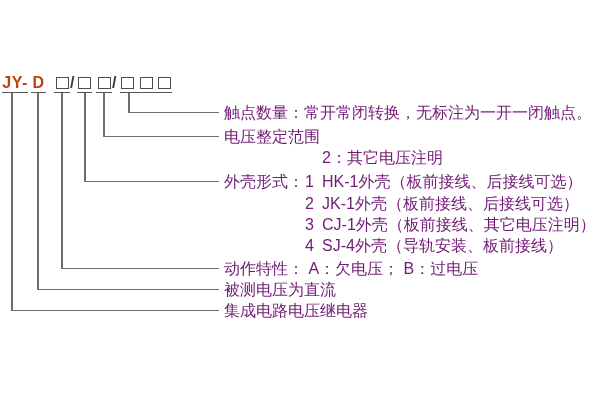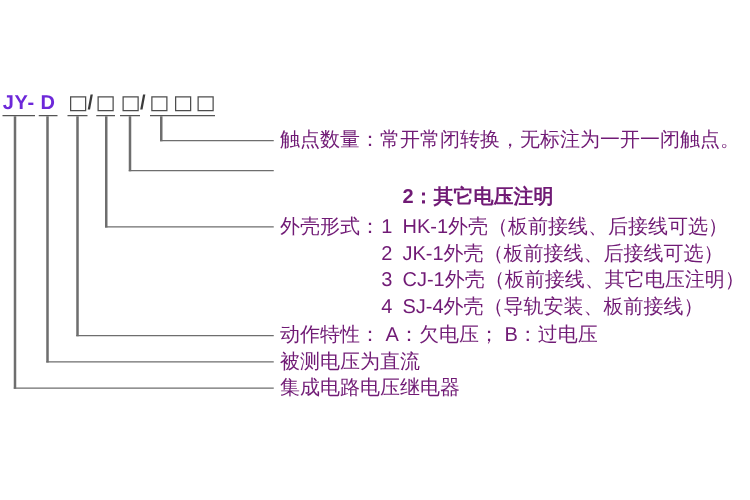--- a/index.html
+++ b/index.html
@@ -8,21 +8,21 @@
     font-family:"Liberation Sans","DejaVu Sans",sans-serif;
     color:#3b3b3b; overflow:hidden;
   }
   
   .seg {
     position:absolute; top:74px; height:19px;
     border-bottom:1.5px solid #555555;
     display:flex; align-items:center; justify-content:center;
     box-sizing:border-box;
   }
-  .model-text { font-size:16px; font-weight:700; color:#6d28d9; letter-spacing:0.5px; }
+  .model-text { font-size:16px; font-weight:700; color:#c2410c; letter-spacing:0.5px; }
   .slash { position:absolute; top:74px; height:17px; font-size:16px; font-weight:700; color:#3b3b3b; }
   .mbox { width:11px; height:10px; border:1.7px solid #4d4d4d; background:#ffffff; box-sizing:content-box; }
   .group-inner { display:flex; width:100%; justify-content:space-between; padding:0 1px; box-sizing:border-box; }
   
   .vline { position:absolute; width:1.5px; background:#6e6e6e; }
   .hline { position:absolute; height:1.5px; background:#6e6e6e; }
   
   .lbl {
     position:absolute; font-size:16px; line-height:17px;
     white-space:nowrap; color:#701a75;
@@ -69,21 +69,22 @@
 
   <div class="hline" style="left:128px; top:111.5px; width:91px;"></div>
   <div class="hline" style="left:103px; top:135.5px; width:116px;"></div>
   <div class="hline" style="left:84px;  top:180.5px; width:135px;"></div>
   <div class="hline" style="left:61px;  top:267.5px; width:158px;"></div>
   <div class="hline" style="left:37px;  top:288.5px; width:182px;"></div>
   <div class="hline" style="left:11px;  top:309.5px; width:208px;"></div>
 
   <div class="lbl" style="left:224px; top:104px;">触点数量：常开常闭转换，无标注为一开一闭触点。</div>
 
-  <div class="lbl" style="left:322px; top:149px;font-weight:bold;">2：其它电压注明</div>
+  <div class="lbl" style="left:224px; top:128px;">电压整定范围</div>
+  <div class="lbl" style="left:322px; top:149px;">2：其它电压注明</div>
 
   <div class="lbl" style="left:224px; top:173px;">外壳形式：</div>
   <div class="lbl case-row" style="left:305px; top:173px;">
     <span class="case-num">1</span>
     <span>HK-1外壳（板前接线、后接线可选）</span>
   </div>
   <div class="lbl case-row" style="left:305px; top:194.5px;">
     <span class="case-num">2</span>
     <span>JK-1外壳（板前接线、后接线可选）</span>
   </div>

